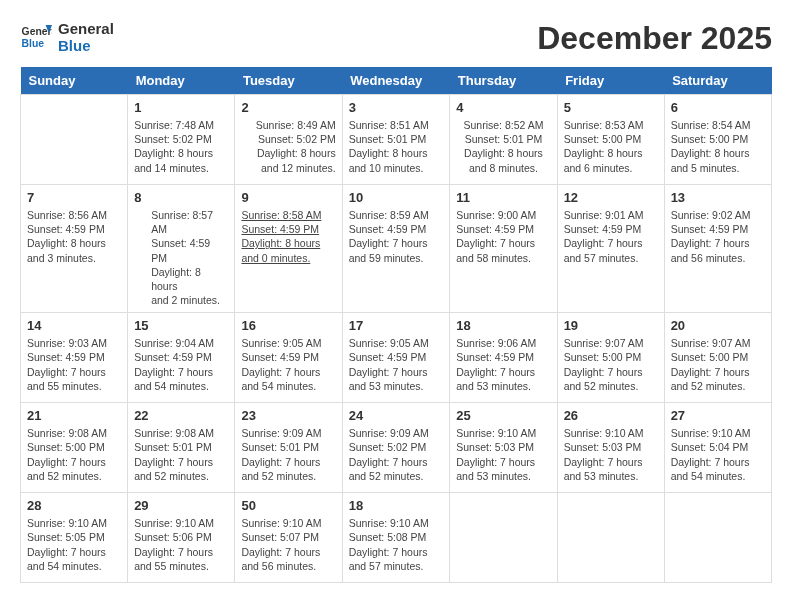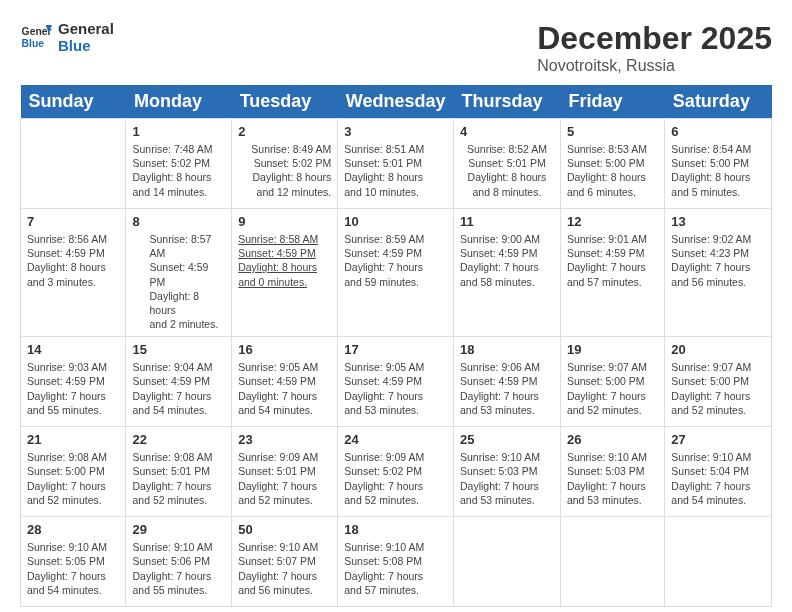--- a/index.html
+++ b/index.html
@@ -19,21 +19,21 @@
     .logo {
       display: flex;
       align-items: center;
       gap: 4px;
     }
     .logo-icon {
       width: 32px;
       height: 32px;
     }
     .title-area {
-      text-align: left;
+      text-align: right;
       margin-left: 15px;
     }
     .month-title {
       font-size: 32px;
       font-weight: bold;
       color: #333;
     }
     .location {
       font-size: 16px;
       color: #555;
@@ -41,21 +41,21 @@
     table {
       width: 100%;
       border-collapse: collapse;
       font-size: 11px;
     }
     .day-header {
       background-color: #2a6db5;
       color: #fff;
       text-align: left;
       padding: 6px 8px;
-      font-size: 18px;
+      font-size: 13px;
       font-weight: bold;
     }
     td {
       border: 1px solid #ddd;
       vertical-align: top;
       padding: 5px 6px;
       width: 108px;
       min-height: 80px;
       height: 90px;
     }
@@ -91,21 +91,20 @@
       <text x="2" y="32" font-size="13" font-weight="bold" fill="#1a6db5">Blue</text>
       <polygon points="32,5 40,5 36,15" fill="#1a6db5"></polygon>
     </svg>
     <div style="display:flex;flex-direction:column;margin-left:2px;">
       <span style="font-size:15px;font-weight:bold;color:#333;">General</span>
       <span style="font-size:15px;font-weight:bold;color:#1a6db5;">Blue</span>
     </div>
   </div>
   <div class="title-area">
     <div class="month-title">December 2025</div>
-    <div class="location">Novotroitsk, Russia</div>
   </div>
 </div>
 
 <table>
   <thead>
     <tr>
     <th class="day-header">Sunday</th>
         <th class="day-header">Monday</th>
         <th class="day-header">Tuesday</th>
         <th class="day-header">Wednesday</th>
@@ -199,21 +198,21 @@
         <td>
           <span class="date-num">12</span>
           <div class="cell-text" style="white-space: pre-line;">Sunrise: 9:01 AM
 Sunset: 4:59 PM
 Daylight: 7 hours
 and 57 minutes.</div>
         </td>
         <td>
           <span class="date-num">13</span>
           <div class="cell-text" style="white-space: pre-line;">Sunrise: 9:02 AM
-Sunset: 4:23 PM
+Sunset: 4:59 PM
 Daylight: 7 hours
 and 56 minutes.</div>
         </td>
       </tr>
       <tr class="week-row">
         <td>
           <span class="date-num">14</span>
           <div class="cell-text" style="white-space: pre-line;">Sunrise: 9:03 AM
 Sunset: 4:59 PM
 Daylight: 7 hours

